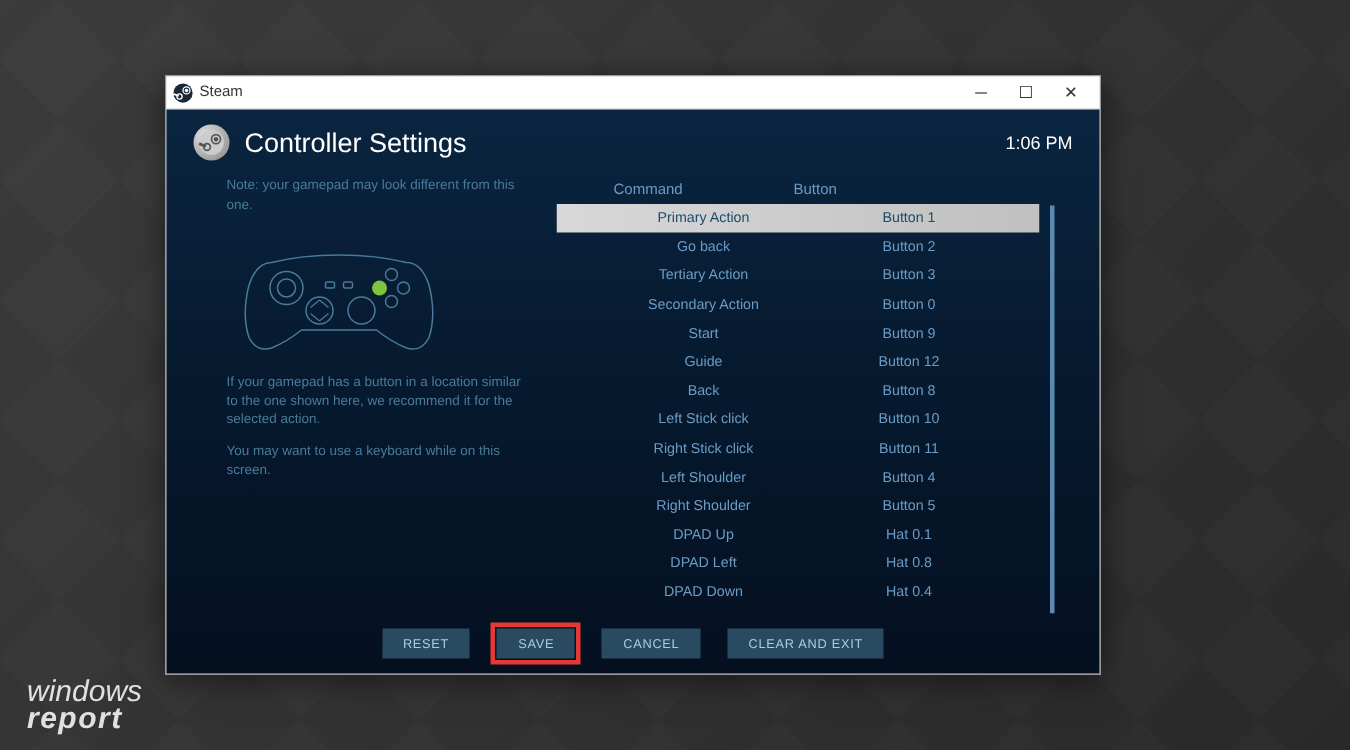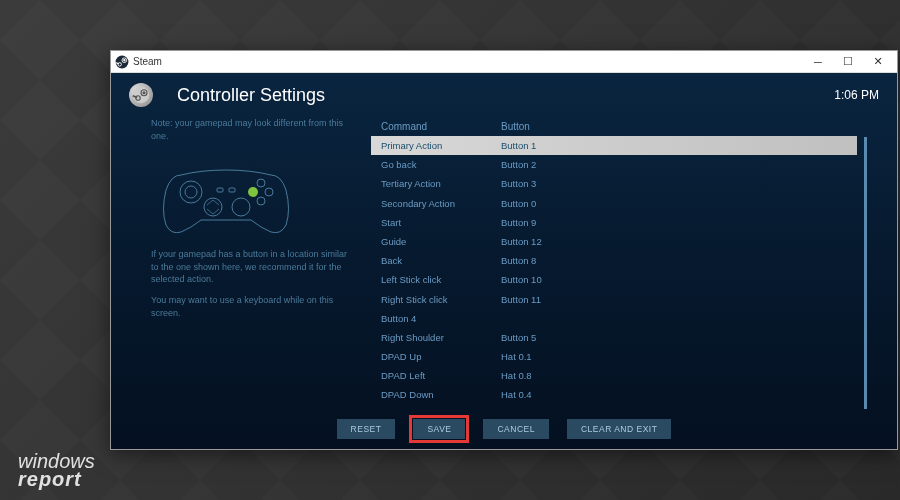--- a/index.html
+++ b/index.html
@@ -24,21 +24,21 @@
     }
     .backdrop {
       position: absolute;
       inset: 0;
       background: linear-gradient(135deg, rgba(60,60,60,0.9), rgba(40,40,40,0.9));
     }
     .window {
       position: absolute;
       top: 50px;
       left: 110px;
-      width: 788px;
+      width: 624px;
       height: 400px;
       background: #fff;
       border: 1px solid #999;
       box-shadow: 0 4px 20px rgba(0,0,0,0.5);
     }
     .titlebar {
       height: 22px;
       background: #fff;
       display: flex;
       align-items: center;
@@ -73,21 +73,21 @@
       height: calc(100% - 22px);
       background: linear-gradient(180deg, #0a2540 0%, #06192e 50%, #041020 100%);
       display: flex;
       flex-direction: column;
       position: relative;
     }
     .app-header {
       display: flex;
       align-items: center;
       padding: 10px 18px;
-      gap: 24px;
+      gap: 10px;
     }
     .steam-icon {
       width: 24px;
       height: 24px;
       background: radial-gradient(circle at 30% 30%, #ddd, #888);
       border-radius: 50%;
       display: flex;
       align-items: center;
       justify-content: center;
     }
@@ -135,35 +135,37 @@
       position: relative;
     }
     .table-header {
       display: flex;
       padding: 4px 10px;
       font-size: 10px;
       color: #6b9bc4;
     }
     .col-command {
       width: 120px;
+      margin-left: 28px;
     }
     .col-button {
       flex: 1;
     }
     .table-body {
       flex: 1;
       overflow: hidden;
     }
     .table-row {
       display: flex;
       padding: 2px 10px;
       font-size: 9.5px;
       color: #6b9bc4;
       line-height: 1.6;
       cursor: pointer;
+      text-align: center;
     }
     .table-row.selected {
       background: linear-gradient(90deg, #d8d8d8, #c0c0c0);
       color: #1a4d6b;
     }
     .scrollbar {
       position: absolute;
       right: -10px;
       top: 20px;
       bottom: 0;
@@ -306,20 +308,21 @@
             </div>
             <div class="table-row">
               <div class="col-command">Left Stick click</div>
               <div class="col-button">Button 10</div>
             </div>
             <div class="table-row">
               <div class="col-command">Right Stick click</div>
               <div class="col-button">Button 11</div>
             </div>
             <div class="table-row">
+              <div class="col-command">Left Shoulder</div>
               <div class="col-button">Button 4</div>
             </div>
             <div class="table-row">
               <div class="col-command">Right Shoulder</div>
               <div class="col-button">Button 5</div>
             </div>
             <div class="table-row">
               <div class="col-command">DPAD Up</div>
               <div class="col-button">Hat 0.1</div>
             </div>

